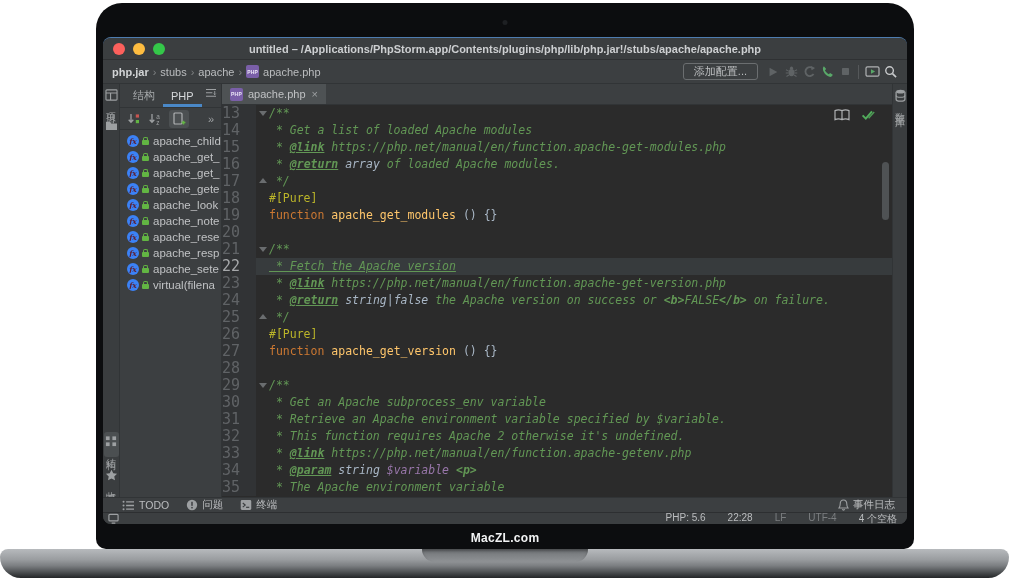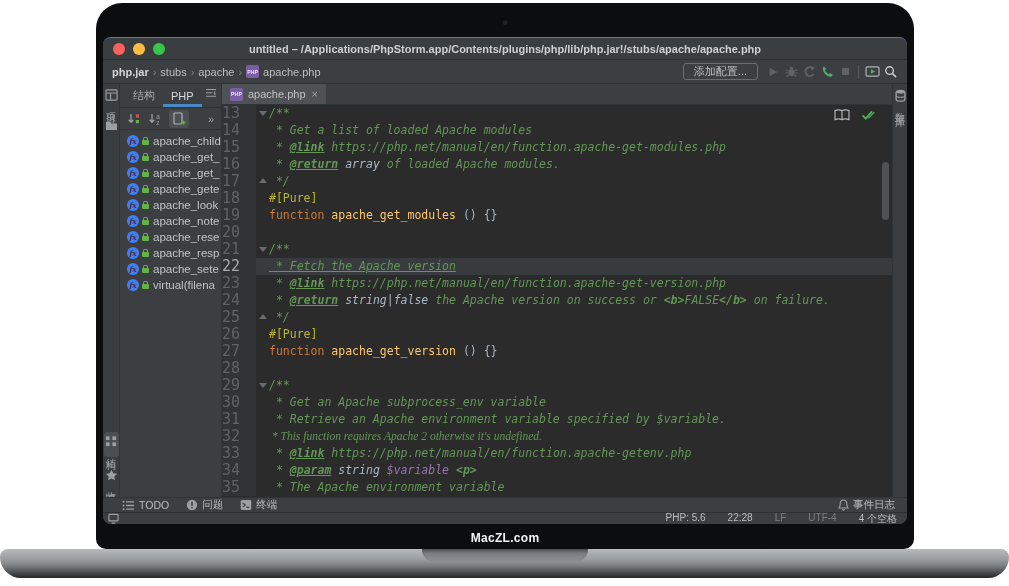--- a/index.html
+++ b/index.html
@@ -499,21 +499,21 @@
                   <span class="ln">31</span>
                   <span class="cpart">
                     <span class="foldcol"></span>
                     <span class="lc"><span class="tk tk-cmt" style="color: rgb(98, 151, 85);"> * Retrieve an Apache environment variable specified by $variable.</span></span>
                   </span>
                 </div>
                 <div class="crow">
                   <span class="ln">32</span>
                   <span class="cpart">
                     <span class="foldcol"></span>
-                    <span class="lc"><span class="tk tk-cmt" style="color: rgb(98, 151, 85); font-family: Liberation Serif, serif;"> * This function requires Apache 2 otherwise it's undefined.</span></span>
+                    <span class="lc"><span class="tk tk-cmt" style="color: rgb(98, 151, 85);"> * This function requires Apache 2 otherwise it's undefined.</span></span>
                   </span>
                 </div>
                 <div class="crow">
                   <span class="ln">33</span>
                   <span class="cpart">
                     <span class="foldcol"></span>
                     <span class="lc"><span class="tk tk-cmt" style="color: rgb(98, 151, 85);"> * </span><span class="tk tk-tag" style="color: rgb(98, 151, 85);">@link</span><span class="tk tk-cmt" style="color: rgb(98, 151, 85);"> https://php.net/manual/en/function.apache-getenv.php</span></span>
                   </span>
                 </div>
                 <div class="crow">

